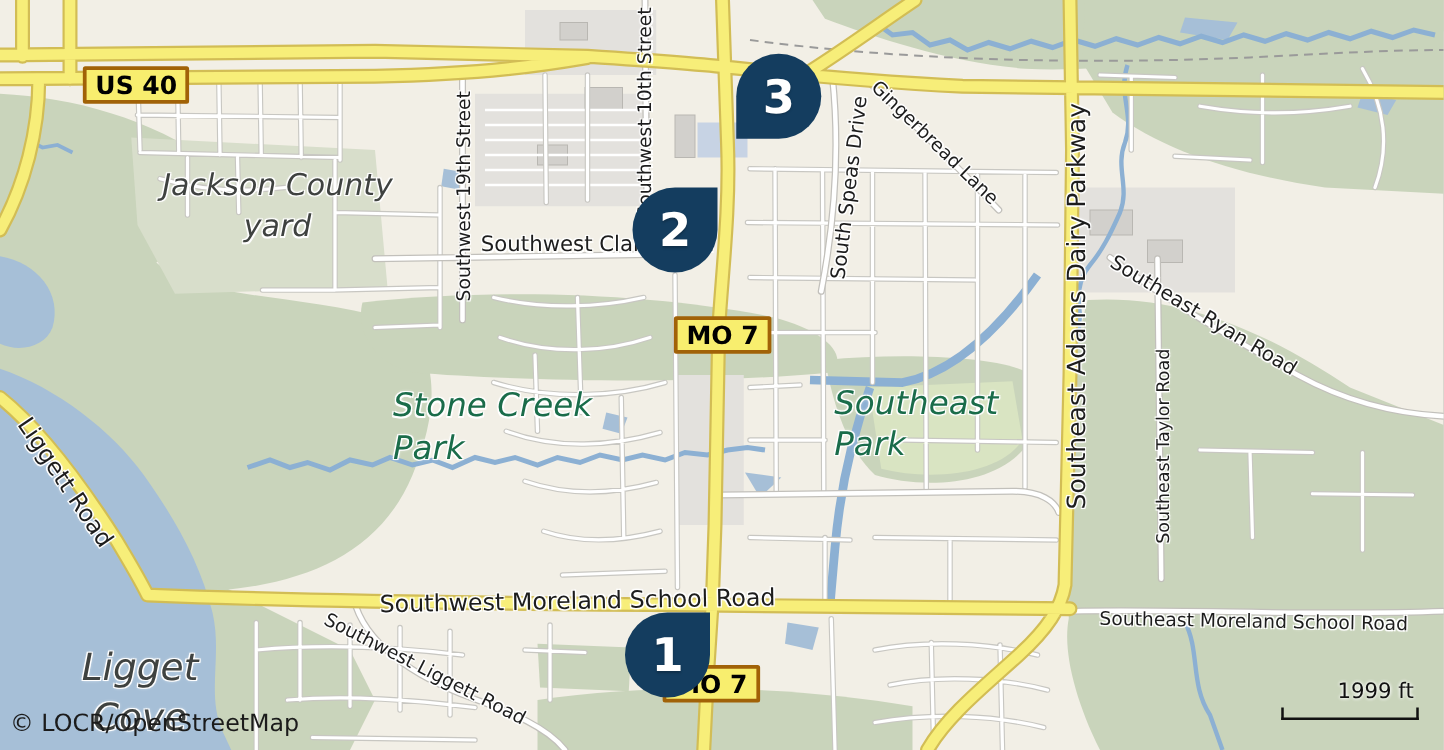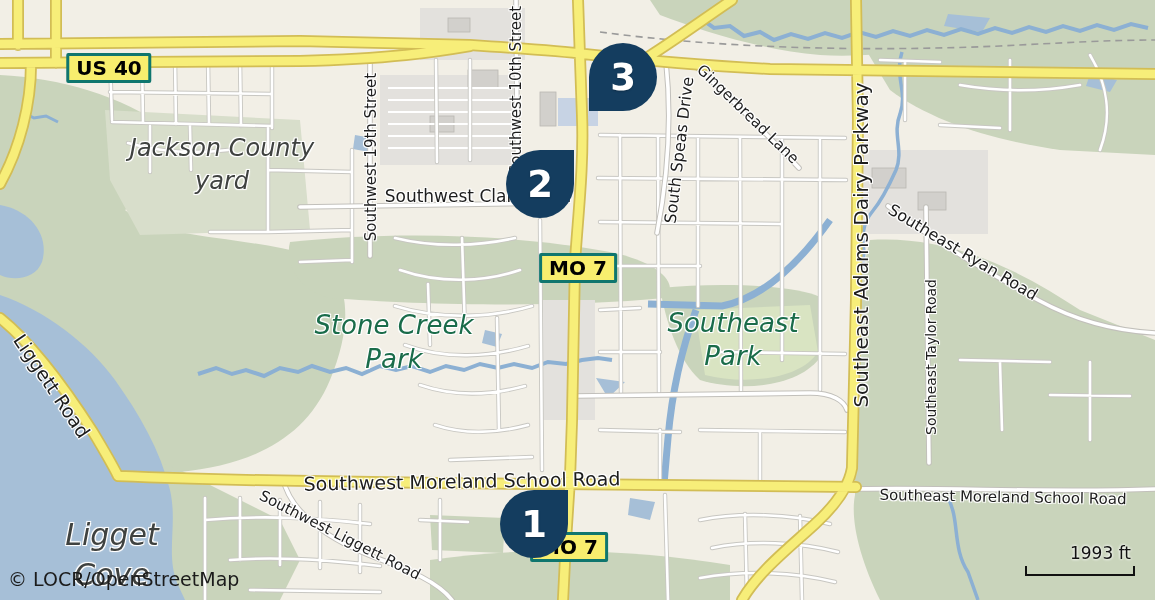--- a/index.html
+++ b/index.html
@@ -3,23 +3,23 @@
 <meta charset="utf-8">
 <style>
   html,body{margin:0;padding:0;background:#888;}
   #map-stage{position:relative;width:1155px;height:600px;overflow:hidden;background:#f2efe6;
     font-family:"DejaVu Sans",sans-serif;}
   #map-stage svg{position:absolute;left:0;top:0;}
   .ov{position:absolute;left:0;top:0;width:100%;height:100%;pointer-events:none;}
   .lbl{position:absolute;white-space:nowrap;color:#1d1d1d;
     text-shadow:-1px -1px 0 rgba(255,255,255,.95),1px -1px 0 rgba(255,255,255,.95),
     -1px 1px 0 rgba(255,255,255,.95),1px 1px 0 rgba(255,255,255,.95),0 0 3px #fff;}
-  .lbl.park{color:#1a6c4a;font-style:italic;text-align:center;}
+  .lbl.park{color:#1a6c4a;font-style:italic;}
   .lbl.place{color:#3f4240;font-style:italic;text-align:center;}
-  .shield{position:absolute;transform:translate(-50%,-50%);background:#f8ee6e;border:3px solid #0f766e;
+  .shield{position:absolute;transform:translate(-50%,-50%);background:#f8ee6e;border:3px solid #a16207;
     border-radius:2px;padding:0 7px;font-weight:bold;font-size:20px;line-height:24px;color:#000;
     font-family:"DejaVu Sans",sans-serif;}
   .marker{position:absolute;width:68px;height:68px;background:#143d5f;display:flex;
     align-items:center;justify-content:center;pointer-events:auto;cursor:pointer;}
   .marker.tip-ne{border-radius:50% 0 50% 50%;}
   .marker.tip-sw{border-radius:50% 50% 50% 0;}
   .marker .num{color:#fff;font-weight:bold;font-size:37px;font-family:"DejaVu Sans",sans-serif;
     text-shadow:0 1px 2px rgba(0,0,0,.25);}
   #copyright{position:absolute;left:8px;top:568px;font-size:19px;color:#1b1b1b;}
   #scalebar-wrap{position:absolute;left:1025px;top:543px;width:106px;}
@@ -202,17 +202,17 @@
         <span class="num">2</span>
       </div>
       <div class="marker tip-sw" style="left: 589px; top: 43px;">
         <span class="num">3</span>
       </div>
     </div>
 
   <div id="copyright">© LOCR/OpenStreetMap</div>
 
   <div id="scalebar-wrap">
-    <div id="scalebar-label">1993 ft</div>
+    <div id="scalebar-label">1999 ft</div>
     <div id="scalebar"></div>
   </div>
 
 </div>
 
 </body></html>

